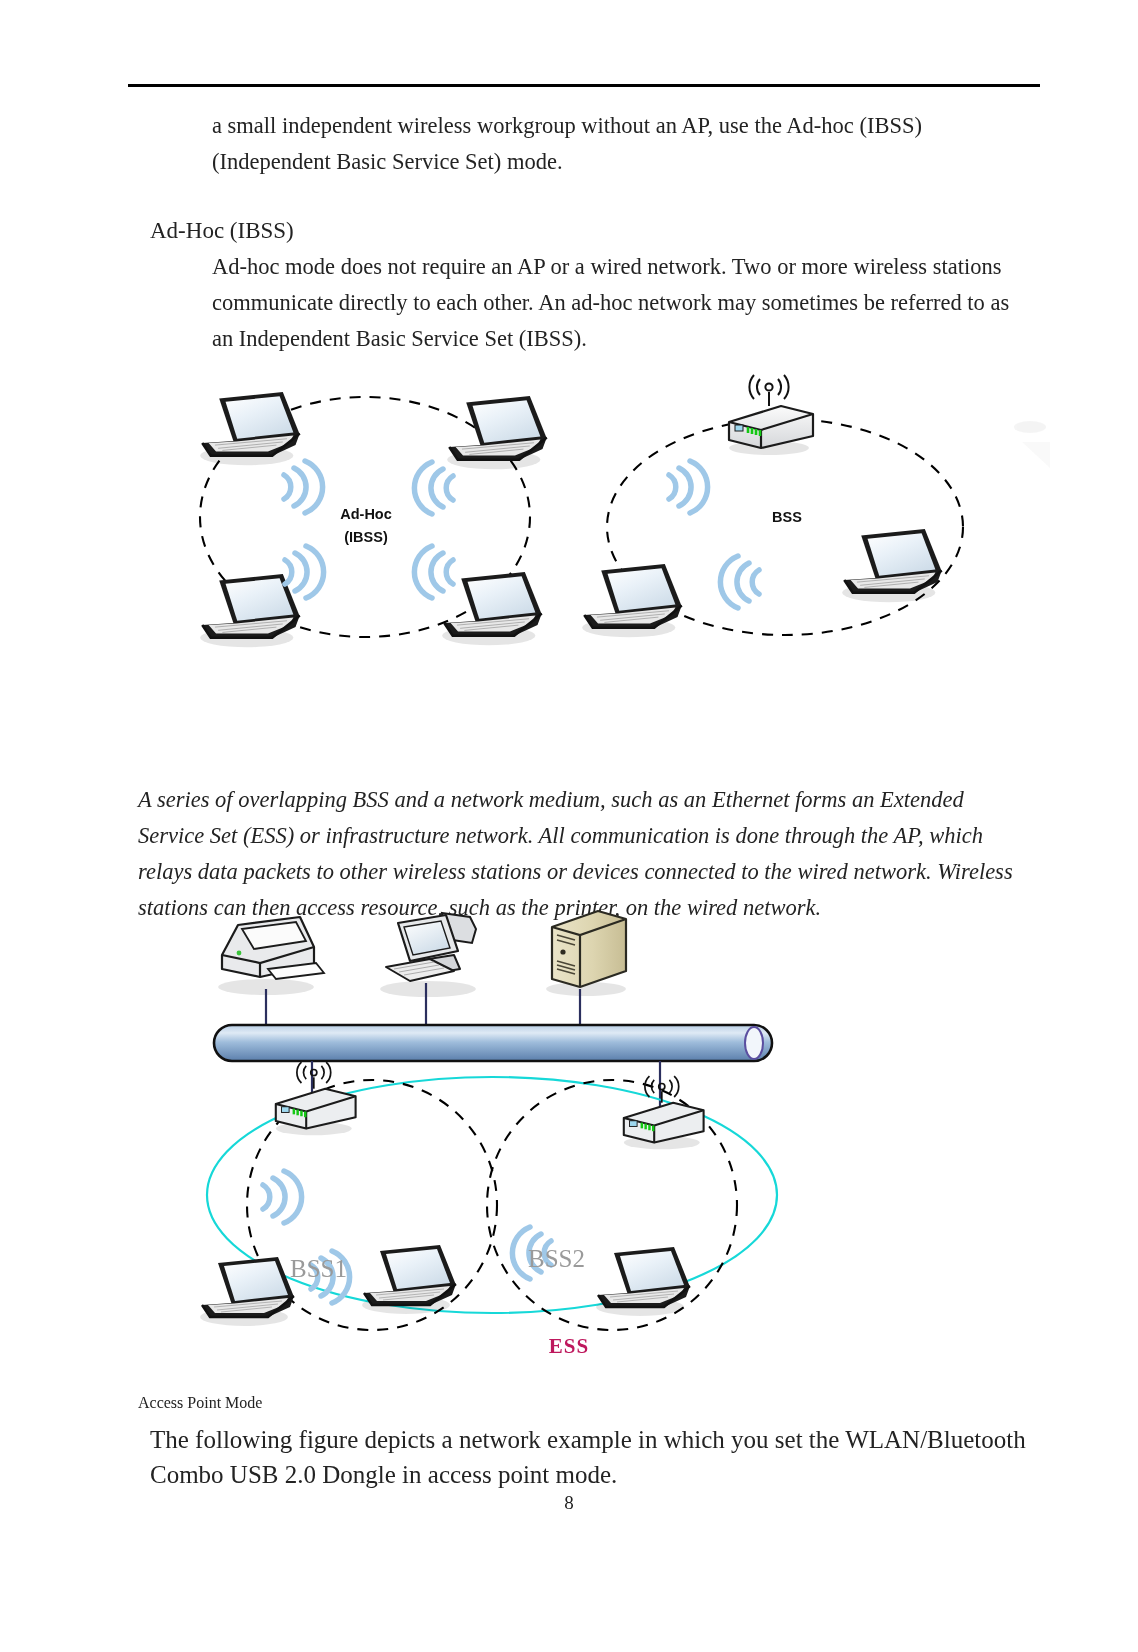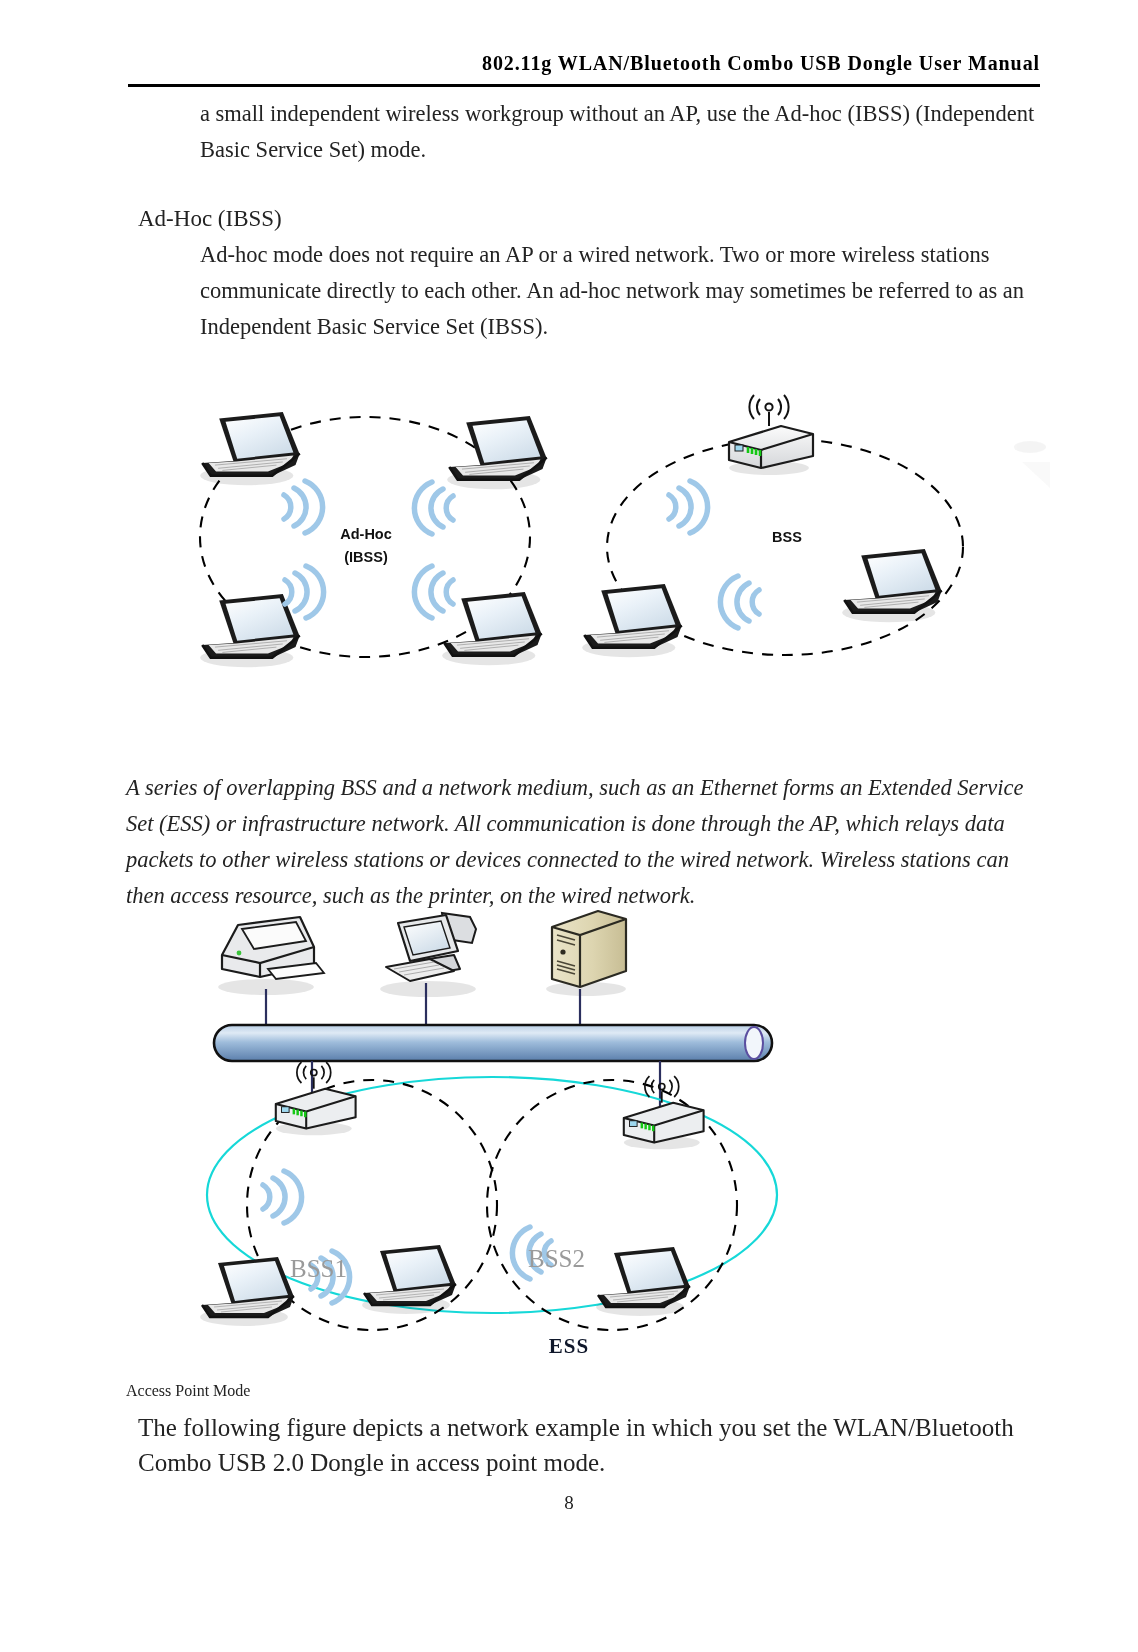--- a/index.html
+++ b/index.html
@@ -46,21 +46,21 @@
   }
 
   
   .para {
     position: absolute;
     font-size: 22.5px;
     line-height: 36px;
     color: #232323;
     font-family: "Liberation Serif", "DejaVu Serif", serif;
   }
-  .para p { margin: 0; }
+  .para p { margin: 12px; }
 
   .p-intro     { left: 200px; top: 96px;  width: 850px; }
   .h-adhoc     { left: 138px; top: 203px; width: 500px; font-size: 23px; line-height: 32px; }
   .p-adhoc     { left: 200px; top: 237px; width: 845px; }
   .p-series    { left: 126px; top: 770px; width: 918px; font-style: italic; }
   .h-apmode    { left: 126px; top: 1375px; width: 500px; font-size: 16px; line-height: 32px; }
   .p-apmode    { left: 138px; top: 1410px; width: 900px; font-size: 25px; line-height: 35px; }
 
   .pagenum {
     position: absolute;
@@ -68,21 +68,21 @@
     width: 1138px;
     text-align: center;
     font-size: 19px;
     color: #222;
   }
 
   
   .figure {
     position: absolute;
   }
-  .fig1 { left: 150px; top: 392px; width: 900px; height: 300px; }
+  .fig1 { left: 150px; top: 372px; width: 900px; height: 300px; }
   .fig2 { left: 180px; top: 905px; width: 640px; height: 460px; }
 
   .ess-caption {
     position: absolute;
     left: 0; top: 1334px;
     width: 1138px;
     text-align: center;
     font-weight: bold;
     font-size: 21px;
     letter-spacing: 1px;
@@ -114,23 +114,20 @@
     fill: #9a9a9a;
   }
   .wire { stroke: #2b2f5e; stroke-width: 2.2; fill: none; }
   .wave { fill: none; stroke: #9fc8e8; stroke-width: 5.5; stroke-linecap: round; }
 </style>
 </head>
 <body>
 
 <div class="page">
 
-  <div class="header">
-    <div class="header-title">802.11g  WLAN/Bluetooth  Combo  USB  Dongle  User  Manual</div>
-  </div>
   <div class="header-rule"></div>
 
   <div class="para p-intro">
     <p>a small independent wireless workgroup without an AP, use the Ad-hoc (IBSS) (Independent Basic Service Set) mode.</p>
   </div>
 
   <div class="para h-adhoc">
     <p>Ad-Hoc (IBSS)</p>
   </div>
 
@@ -405,21 +402,21 @@
       <g transform="translate(414,340) scale(1.0)">
           <use href="#laptop"></use>
         </g>
 
       <text class="fig-label-serif" x="110" y="372">BSS1</text>
       <text class="fig-label-serif" x="348" y="362">BSS2</text>
     </svg>
   </div>
 
   <div class="ess-caption">
-    <span style="color:#0f172a;">ESS</span>
+    <span style="color:#be185d;">ESS</span>
   </div>
 
   <div class="para h-apmode">
     <p>Access Point Mode</p>
   </div>
 
   <div class="para p-apmode">
     <p>The following figure depicts a network example in which you set the WLAN/Bluetooth Combo USB 2.0 Dongle in access point mode.</p>
   </div>
 

